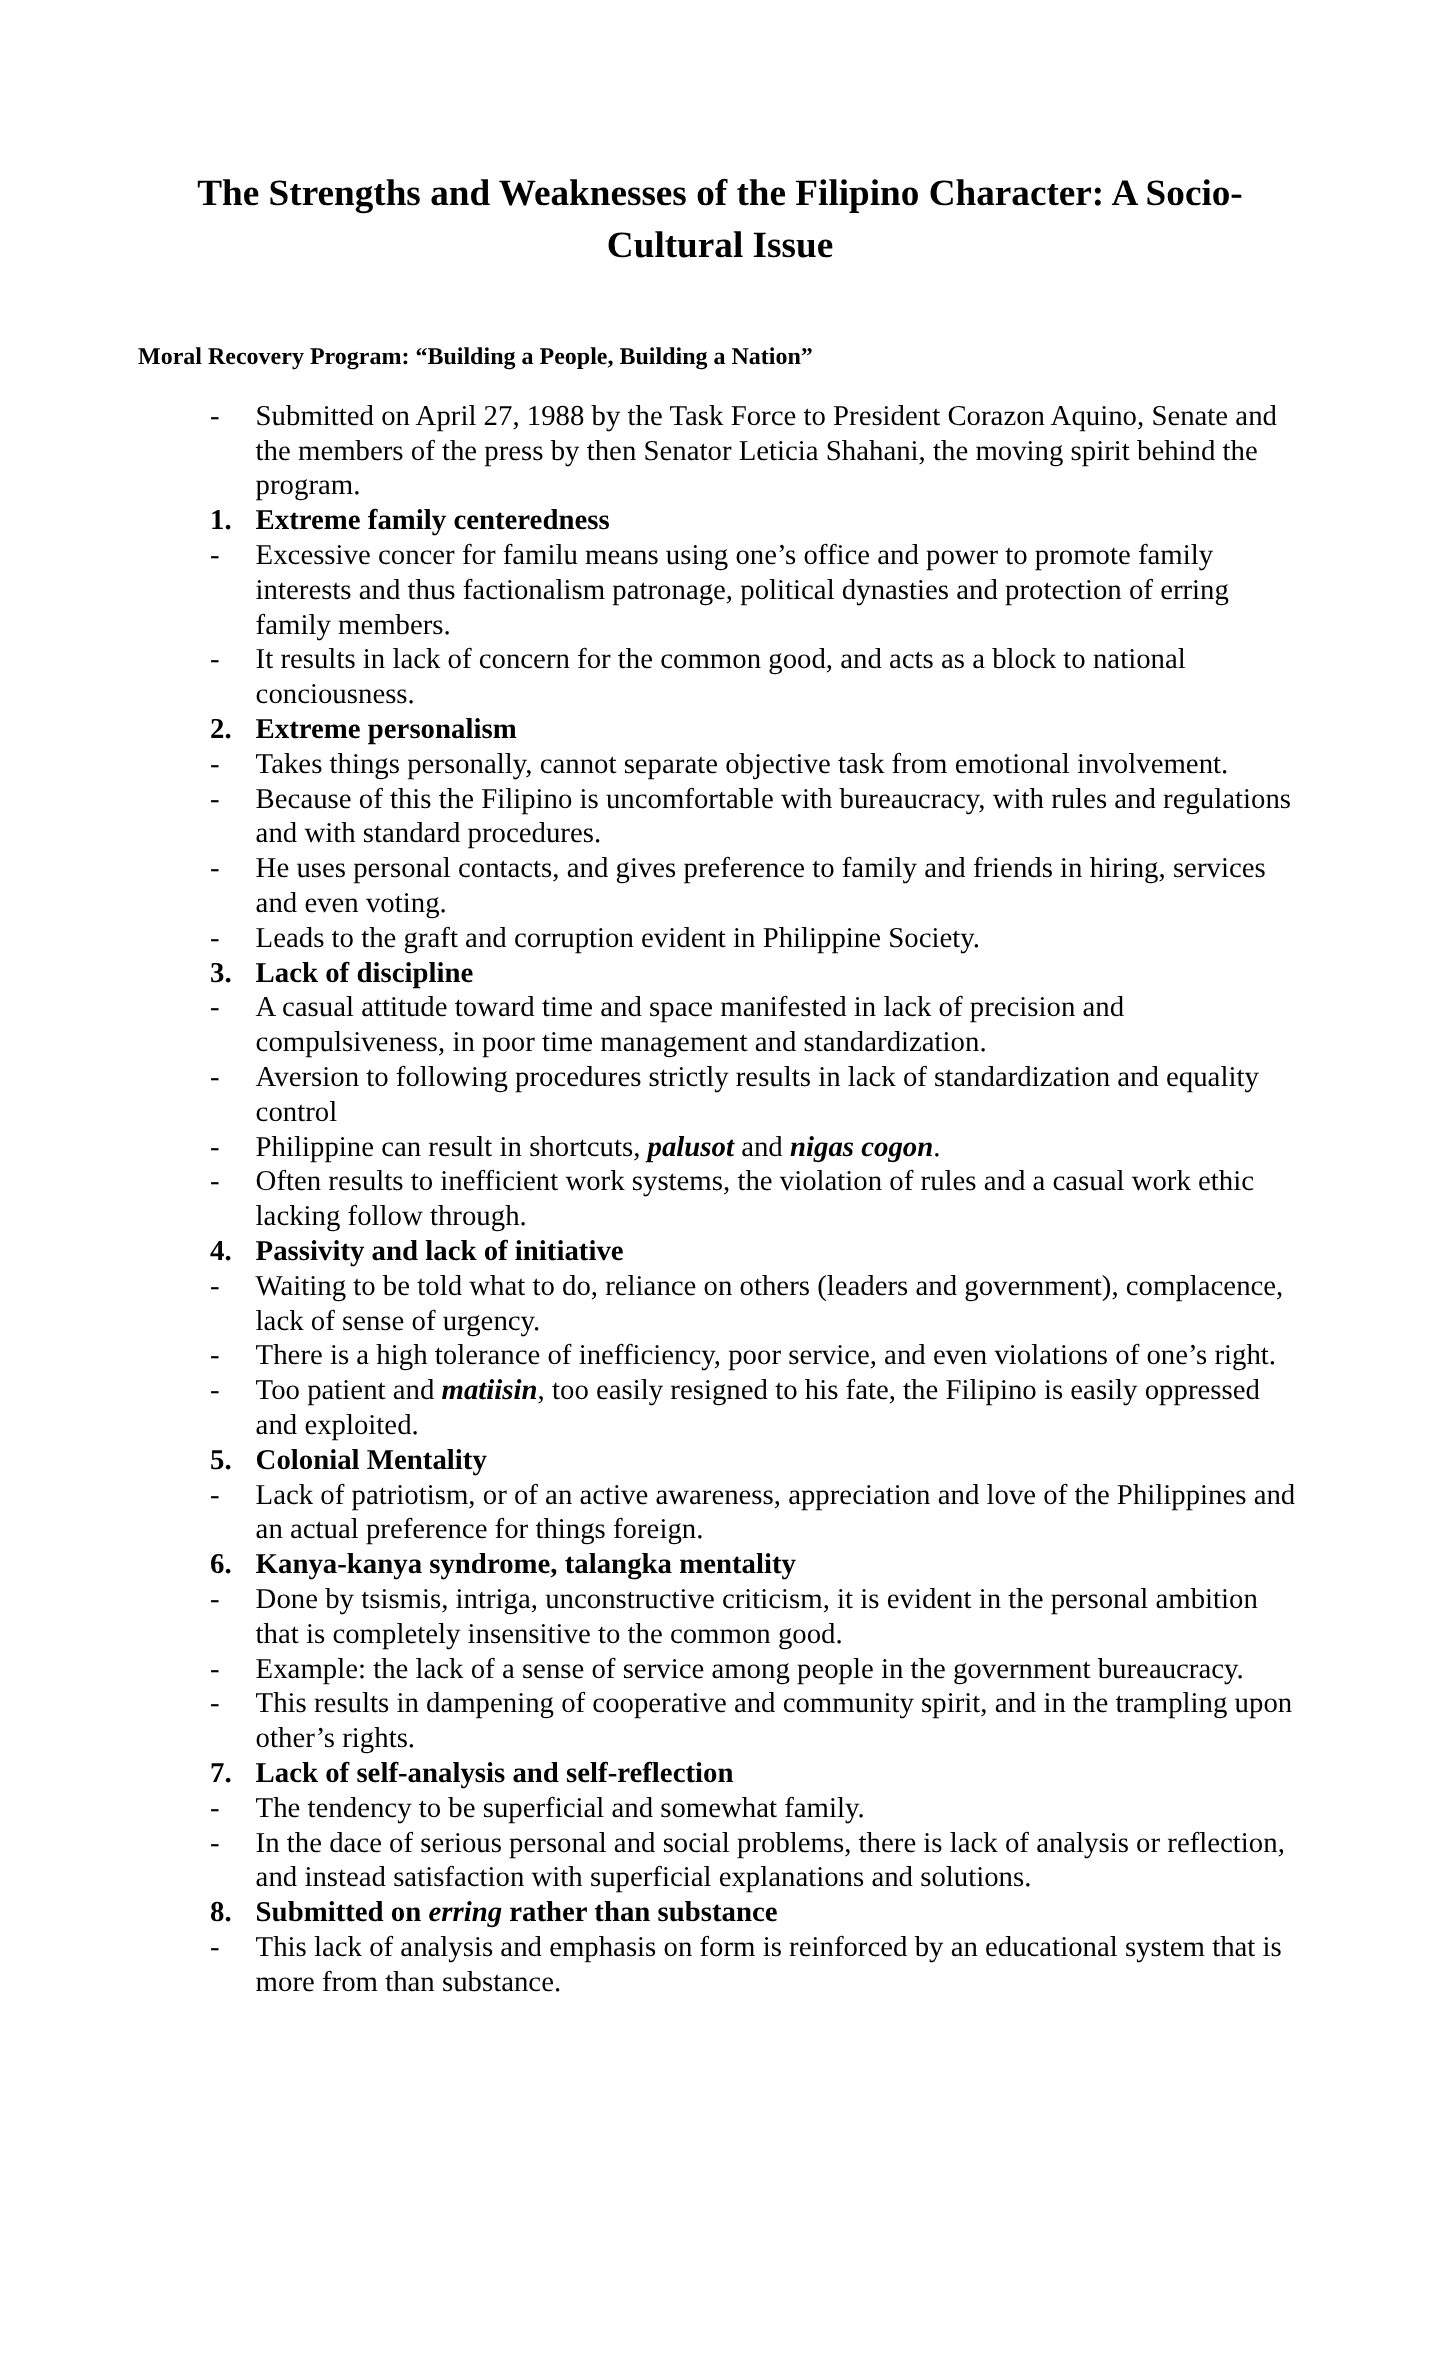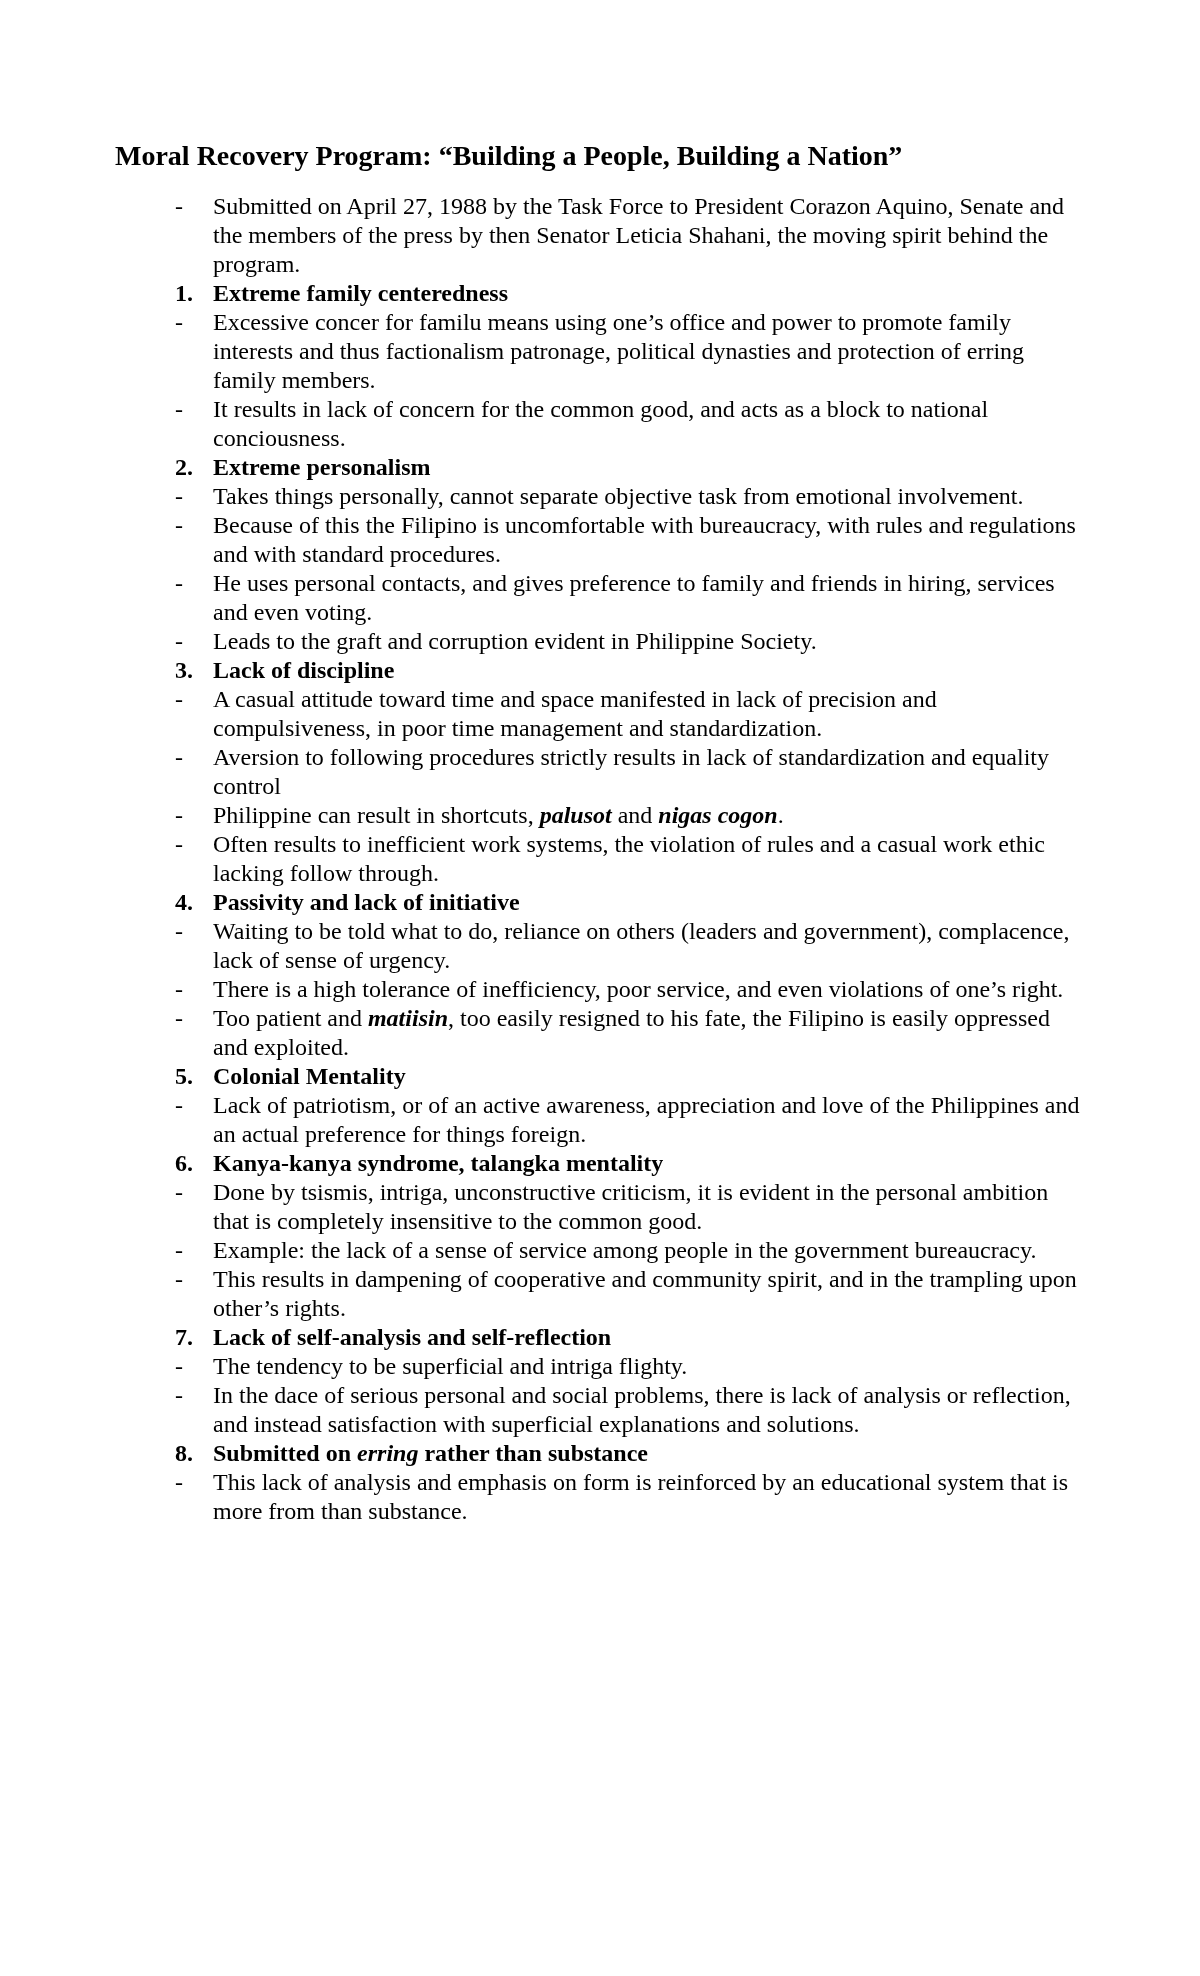--- a/index.html
+++ b/index.html
@@ -16,41 +16,42 @@
   .page { padding: 139px 115px 0 115px; }
 
   .title {
     font-size: 31px;
     line-height: 43px;
     font-weight: 700;
     text-align: center;
     margin: 0 0 55px 0;
   }
   .section-heading {
-    font-size: 28px;
+    font-size: 20px;
     line-height: 34px;
     font-weight: 700;
     margin: 0 0 19px 0;
   }
   .list { margin-left: 60px; }
   .row { display: flex; align-items: flex-start; }
   .row .marker { flex: 0 0 38px; }
   .row .text { flex: 1 1 auto; max-width: 872px; }
   .head-row { font-weight: 700; }
   .lead-in {
     font-style: italic;
     margin: 16px 0 14px 27px;
   }
   .b { font-weight: 700; margin-top: 40px; }
   .i { font-style: italic; }
 </style>
 </head>
 <body>
 
 <div class="page">
+  <h1 class="title">The Strengths and Weaknesses of the Filipino Character: A Socio-Cultural Issue</h1>
   <h2 class="section-heading">Moral Recovery Program: “Building a People, Building a Nation”</h2>
   <div class="list" id="intro-list">
       <div class="row">
         <span class="marker">-</span>
         <span class="text">Submitted on April 27, 1988 by the Task Force to President Corazon Aquino, Senate and the members of the press by then Senator Leticia Shahani, the moving spirit behind the program.</span>
       </div>
     </div>
   <div class="list" id="weakness-list">
       <div class="row head-row">
         <span class="marker">1.</span>
@@ -143,21 +144,21 @@
       <div class="row">
         <span class="marker">-</span>
         <span class="text">This results in dampening of cooperative and community spirit, and in the trampling upon other’s rights.</span>
       </div>
       <div class="row head-row">
         <span class="marker">7.</span>
         <span class="text">Lack of self-analysis and self-reflection</span>
       </div>
       <div class="row">
         <span class="marker">-</span>
-        <span class="text">The tendency to be superficial and intriga flighty.</span>
+        <span class="text">The tendency to be superficial and somewhat family.</span>
       </div>
       <div class="row">
         <span class="marker">-</span>
         <span class="text">In the dace of serious personal and social problems, there is lack of analysis or reflection, and instead satisfaction with superficial explanations and solutions.</span>
       </div>
       <div class="row head-row">
         <span class="marker">8.</span>
         <span class="text"><span>Submitted on </span><span class="i">erring</span><span> rather than substance</span></span>
       </div>
       <div class="row">

